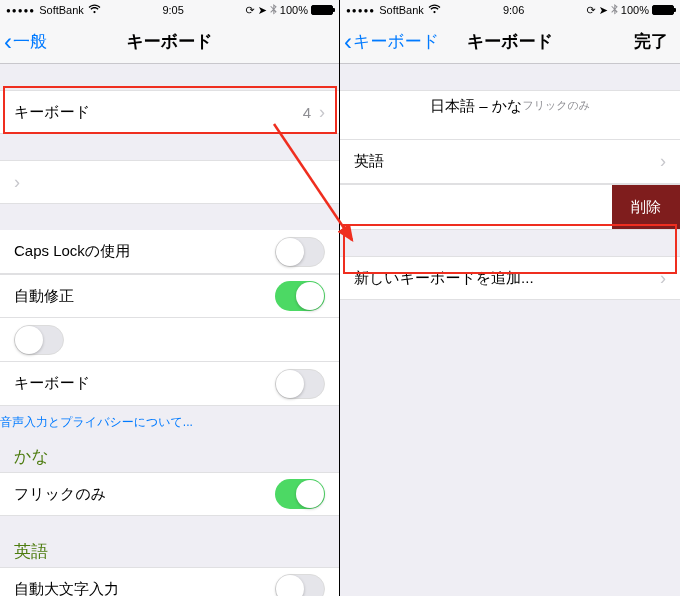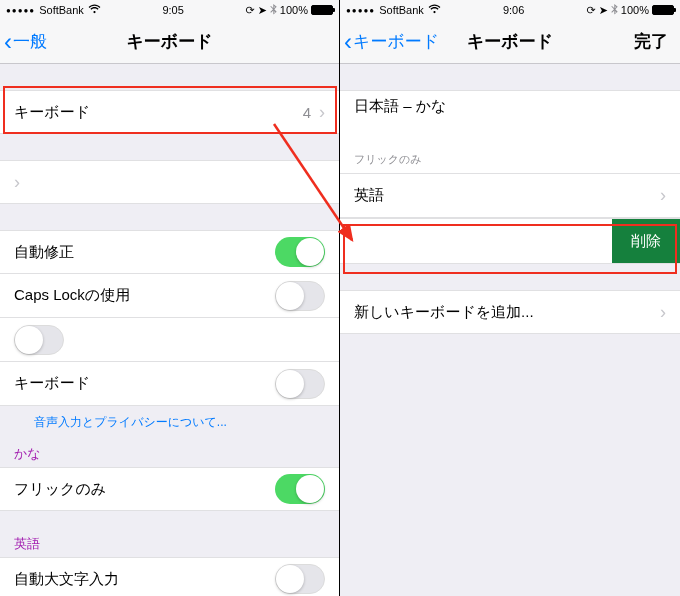--- a/index.html
+++ b/index.html
@@ -43,48 +43,48 @@
 
   .cell {
     background: #fff; min-height: 44px; display: flex; align-items: center;
     padding: 0 14px; font-size: 15px; color: #000; border-bottom: 1px solid #e0e0e2; position: relative;
   }
   .cell.first { border-top: 1px solid #e0e0e2; }
   .cell .label { flex: 1; }
   .cell .sublabel { font-size: 11px; color: #8e8e93; margin-top: 1px;}
   .cell .value { color: #8e8e93; font-size: 15px; margin-right: 8px;}
   .cell .chevron { color: #c7c7cc; font-size: 18px; font-weight: 300; }
-  .cell.stacked { flex-direction: column; align-items: flex-start; justify-content: center; padding-top: 6px; padding-bottom: 6px; gap: 35px;}
+  .cell.stacked { flex-direction: row; align-items: flex-start; justify-content: center; padding-top: 6px; padding-bottom: 6px;}
   .cell.stacked .label { flex: none; }
 
   .section-header {
-    font-size: 13px; color: #a21caf; padding: 6px 14px 4px 14px;
+    font-size: 17px; color: #4d7c0f; padding: 6px 14px 4px 14px;
   }
   .section-footer-link {
-    font-size: 12px; color: #007aff; padding: 8px 14px; margin-left: 20px;
+    font-size: 12px; color: #007aff; padding: 8px 0;
   }
 
   .toggle {
     width: 50px; height: 30px; border-radius: 15px; position: relative; transition: background .2s;
   }
   .toggle.on { background: #4cd964; }
   .toggle.off { background: #e5e5ea; border: 1px solid #dcdcdc; }
   .toggle .knob {
     position: absolute; top: 1px; width: 28px; height: 28px; background: #fff; border-radius: 50%;
     box-shadow: 0 1px 3px rgba(0,0,0,0.25);
   }
   .toggle.on .knob { right: 1px; }
   .toggle.off .knob { left: 0px; top: 0px; }
 
   .highlight-box-red {
     border: 2px solid #ef2e1f; position: absolute; pointer-events: none;
   }
 
   .delete-btn {
-    position: absolute; right: 0; top: 0; bottom: 0; width: 68px; background: #15803d;
+    position: absolute; right: 0; top: 0; bottom: 0; width: 68px; background: #7f1d1d;
     color: #fff; display: flex; align-items: center; justify-content: center; font-size: 15px;
   }
   .swipe-cell {
     background: #fff; height: 46px; border-top: 1px solid #e0e0e2; border-bottom: 1px solid #e0e0e2; position: relative; overflow: hidden;
   }
 
   .arrow-connector {
     position: absolute; pointer-events: none; z-index: 50;
   }
   .wifi-icon{ display:inline-block; }
@@ -137,29 +137,29 @@
       </div>
 
       <div class="group-gap"></div>
 
       <div class="cell first">
         <span class="chevron">›</span>
       </div>
 
       <div class="group-gap"></div>
 
+      <div class="cell">
+        <span class="label">Caps Lockの使用</span>
+        <div class="toggle off">
+            <div class="knob"></div>
+          </div>
+      </div>
       <div class="cell first">
         <span class="label">自動修正</span>
         <div class="toggle on">
-            <div class="knob"></div>
-          </div>
-      </div>
-      <div class="cell">
-        <span class="label">Caps Lockの使用</span>
-        <div class="toggle off">
             <div class="knob"></div>
           </div>
       </div>
       <div class="cell">
         <div class="toggle off">
             <div class="knob"></div>
           </div>
       </div>
       <div class="cell">
         <span class="label">キーボード</span>

